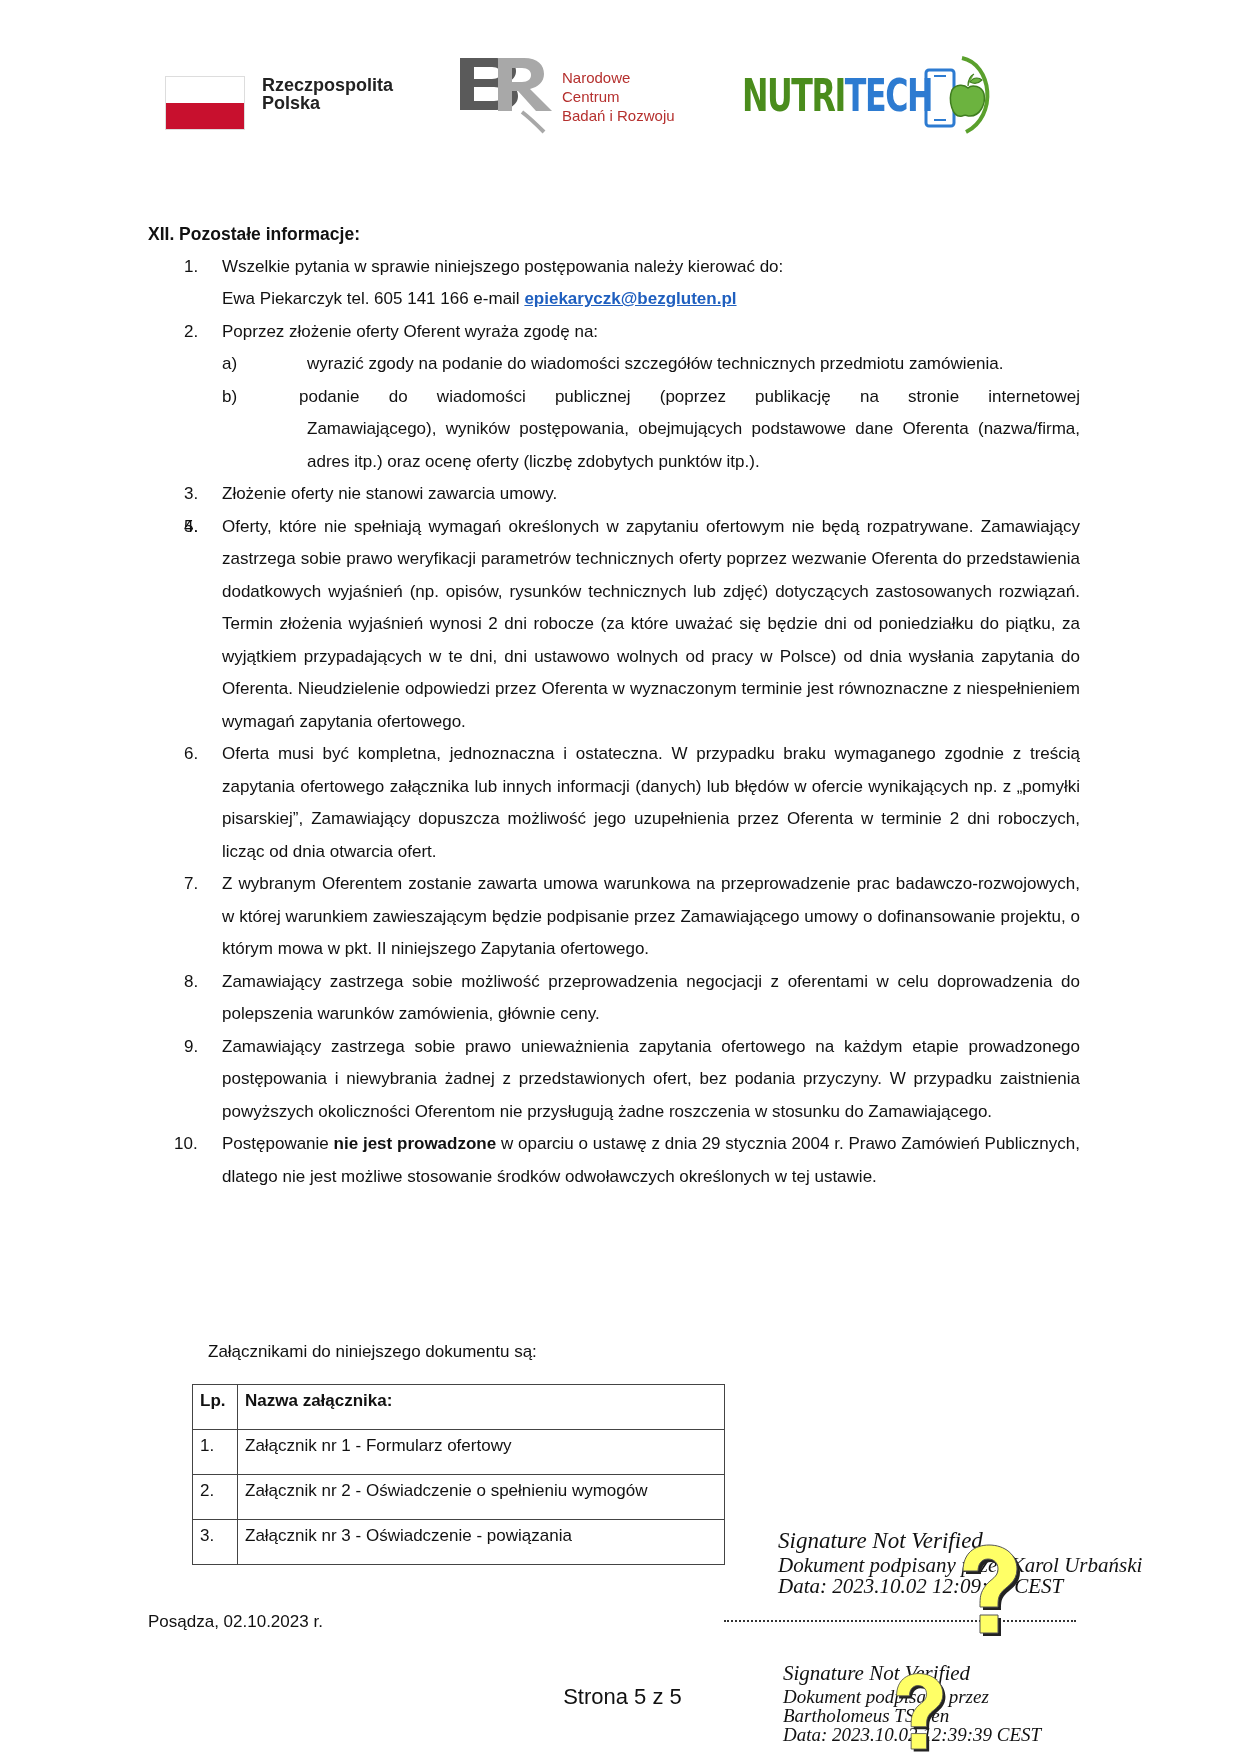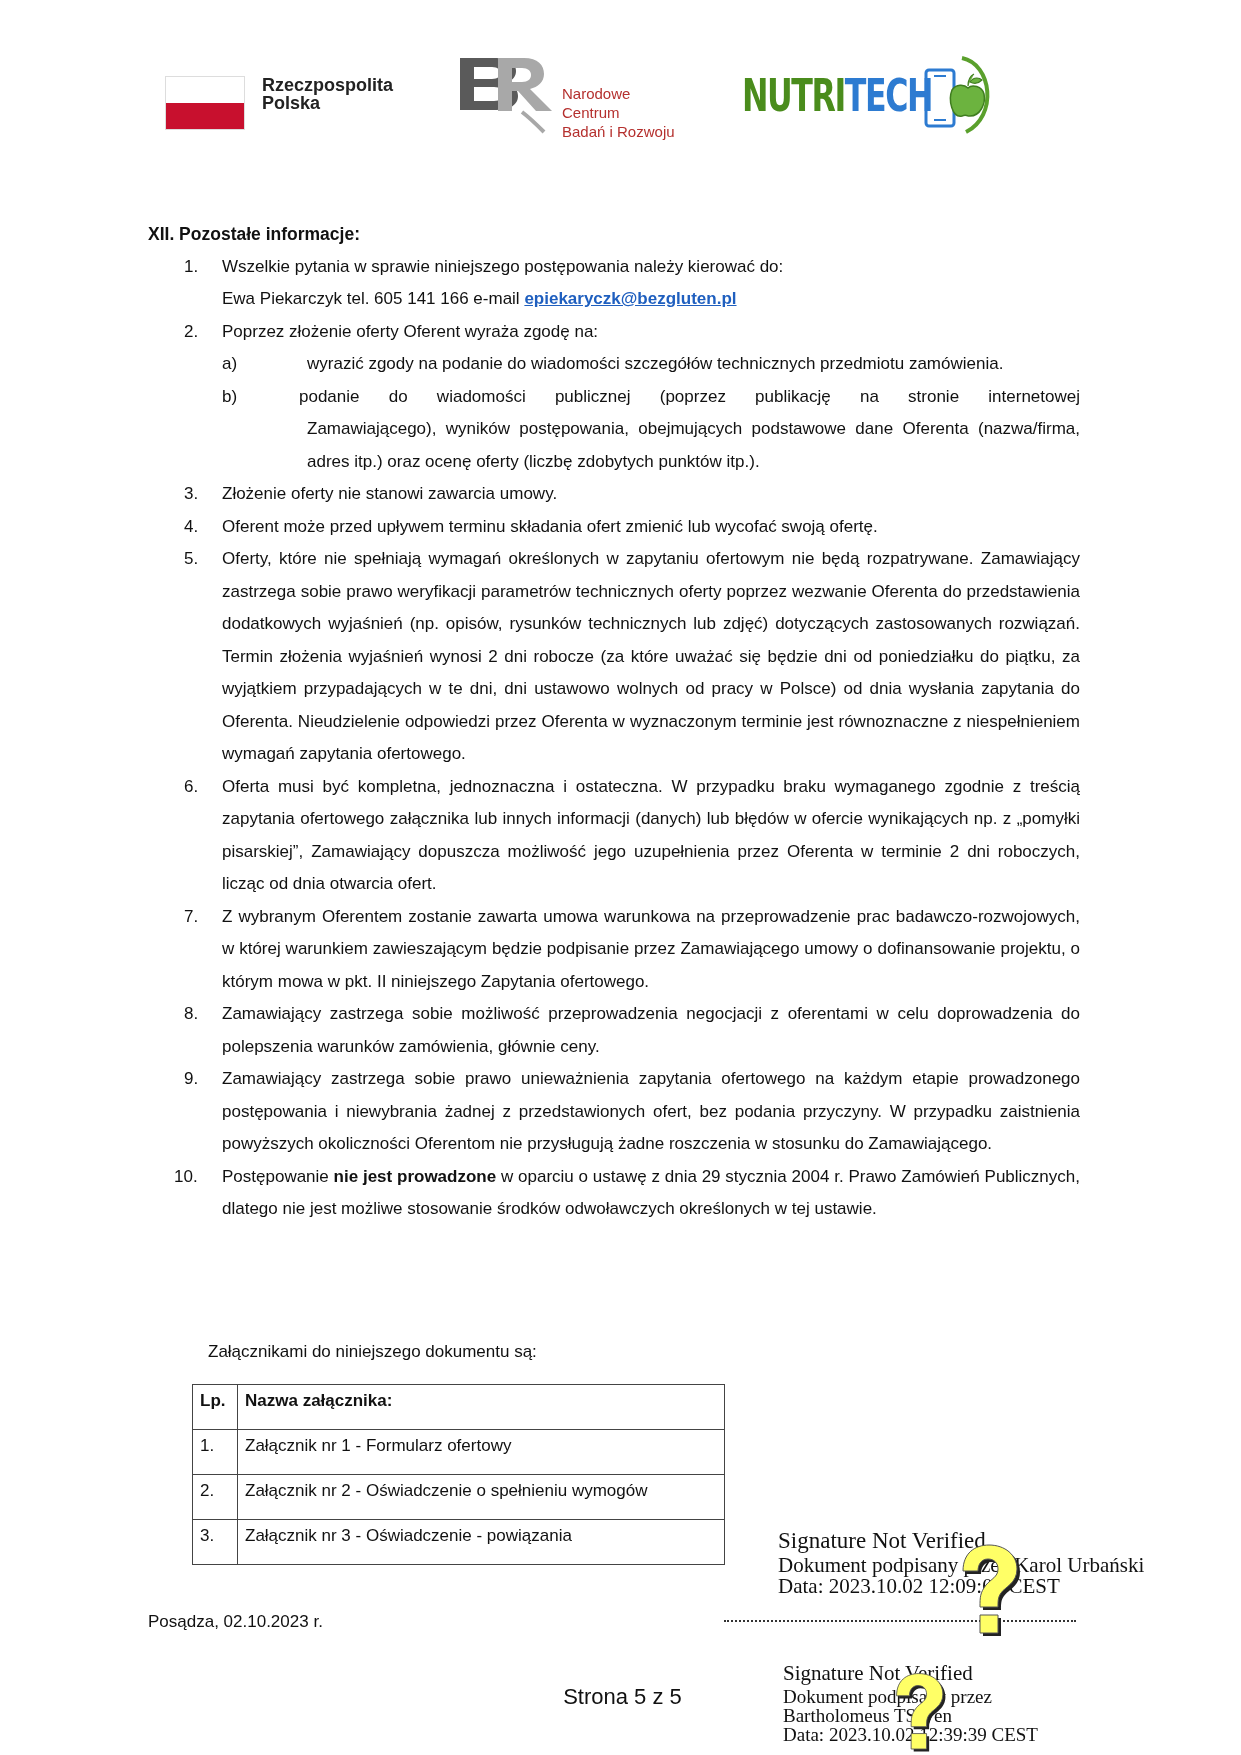--- a/index.html
+++ b/index.html
@@ -8,21 +8,21 @@
   .page { position: absolute; left: 0; top: 0; width: 1241px; height: 1755px; }
 
   
   .header { position: absolute; top: 50px; left: 0; width: 1241px; height: 90px; }
   .logo-rp { position: absolute; left: 165px; top: 26px; display: flex; }
   .flag { width: 80px; height: 54px; border: 1px solid #ddd; box-sizing: border-box; }
   .flag .w { height: 50%; background: #fff; }
   .flag .r { height: 50%; background: #c8102e; }
   .rp-text { margin-left: 17px; font-size: 18px; font-weight: bold; line-height: 18px; color: #222; }
   .logo-ncbr { position: absolute; left: 452px; top: 0; width: 240px; height: 85px; }
-  .ncbr-text { position: absolute; left: 110px; top: 34px; font-size: 15px; line-height: 19px; color: #b5302e; }
+  .ncbr-text { position: absolute; left: 110px; top: 18px; font-size: 15px; line-height: 19px; color: #b5302e; }
   .logo-nt { position: absolute; left: 742px; top: 0; height: 90px; display: flex; align-items: center; }
   .nt-text { font-family: "DejaVu Sans", sans-serif; font-weight: bold; font-size: 44px; letter-spacing: -2px;
              transform: scaleX(0.72); transform-origin: left center; white-space: nowrap; }
   .nt-green { color: #4a8c1c; }
   .nt-blue { color: #2d7bd1; }
   .nt-icon { position: absolute; left: 180px; top: 0; }
 
   
   .content { position: absolute; left: 148px; top: 218px; width: 932px;
              font-family: "Liberation Sans", sans-serif; font-size: 17px; line-height: 32.5px; color: #111; }
@@ -51,21 +51,21 @@
 
   
   .sig { position: absolute; font-family: "Liberation Serif", serif; color: #111; }
   .sig1 { left: 778px; top: 1527px; }
   .sig2 { left: 783px; top: 1660px; }
   .sig .title { font-size: 23px; line-height: 28px; }
   .sig .line { font-size: 21px; line-height: 21px; }
   .sig2 .title { font-size: 21px; line-height: 27px; }
   .sig2 .line { font-size: 19px; line-height: 19px; }
   .qmark { position: absolute; z-index: 2; pointer-events: none; }
-  .sig .txt { position: relative; z-index: 1; }
+  .sig .txt { position: relative; z-index: 1; font-style: italic; }
 </style>
 </head>
 <body>
 
 <div class="page">
 
   <div class="header">
     <div class="logo-rp">
       <div class="flag">
           <div class="w"></div>
@@ -129,21 +129,20 @@
       <div class="first" style="text-align-last: justify;">podanie do wiadomości publicznej (poprzez publikację na stronie internetowej</div>
       <div>Zamawiającego), wyników postępowania, obejmujących podstawowe dane Oferenta (nazwa/firma, adres itp.) oraz ocenę oferty (liczbę zdobytych punktów itp.).</div>
     </div>
 
     <div class="item">
       <span class="num">3.</span>
       <span>Złożenie oferty nie stanowi zawarcia umowy.</span>
     </div>
     <div class="item">
       <span class="num">4.</span>
-      <span>Oferent może przed upływem terminu składania ofert zmienić lub wycofać swoją ofertę.</span>
     </div>
     <div class="item">
       <span class="num">5.</span>
       <span>Oferty, które nie spełniają wymagań określonych w zapytaniu ofertowym nie będą rozpatrywane. Zamawiający zastrzega sobie prawo weryfikacji parametrów technicznych oferty poprzez wezwanie Oferenta  do przedstawienia dodatkowych wyjaśnień (np. opisów, rysunków technicznych lub zdjęć) dotyczących zastosowanych rozwiązań. Termin złożenia wyjaśnień wynosi 2 dni robocze (za które uważać się będzie dni od poniedziałku do piątku, za wyjątkiem przypadających w te dni, dni ustawowo wolnych od pracy w Polsce) od dnia wysłania zapytania do Oferenta. Nieudzielenie odpowiedzi przez Oferenta w wyznaczonym terminie jest równoznaczne z niespełnieniem  wymagań zapytania ofertowego.</span>
     </div>
     <div class="item">
       <span class="num">6.</span>
       <span>Oferta musi być kompletna, jednoznaczna i ostateczna. W przypadku braku wymaganego zgodnie z treścią zapytania ofertowego załącznika lub innych informacji (danych) lub błędów w ofercie wynikających np. z „pomyłki pisarskiej”, Zamawiający dopuszcza możliwość jego uzupełnienia przez Oferenta w terminie 2 dni roboczych, licząc od dnia otwarcia ofert.</span>
     </div>
     <div class="item">

